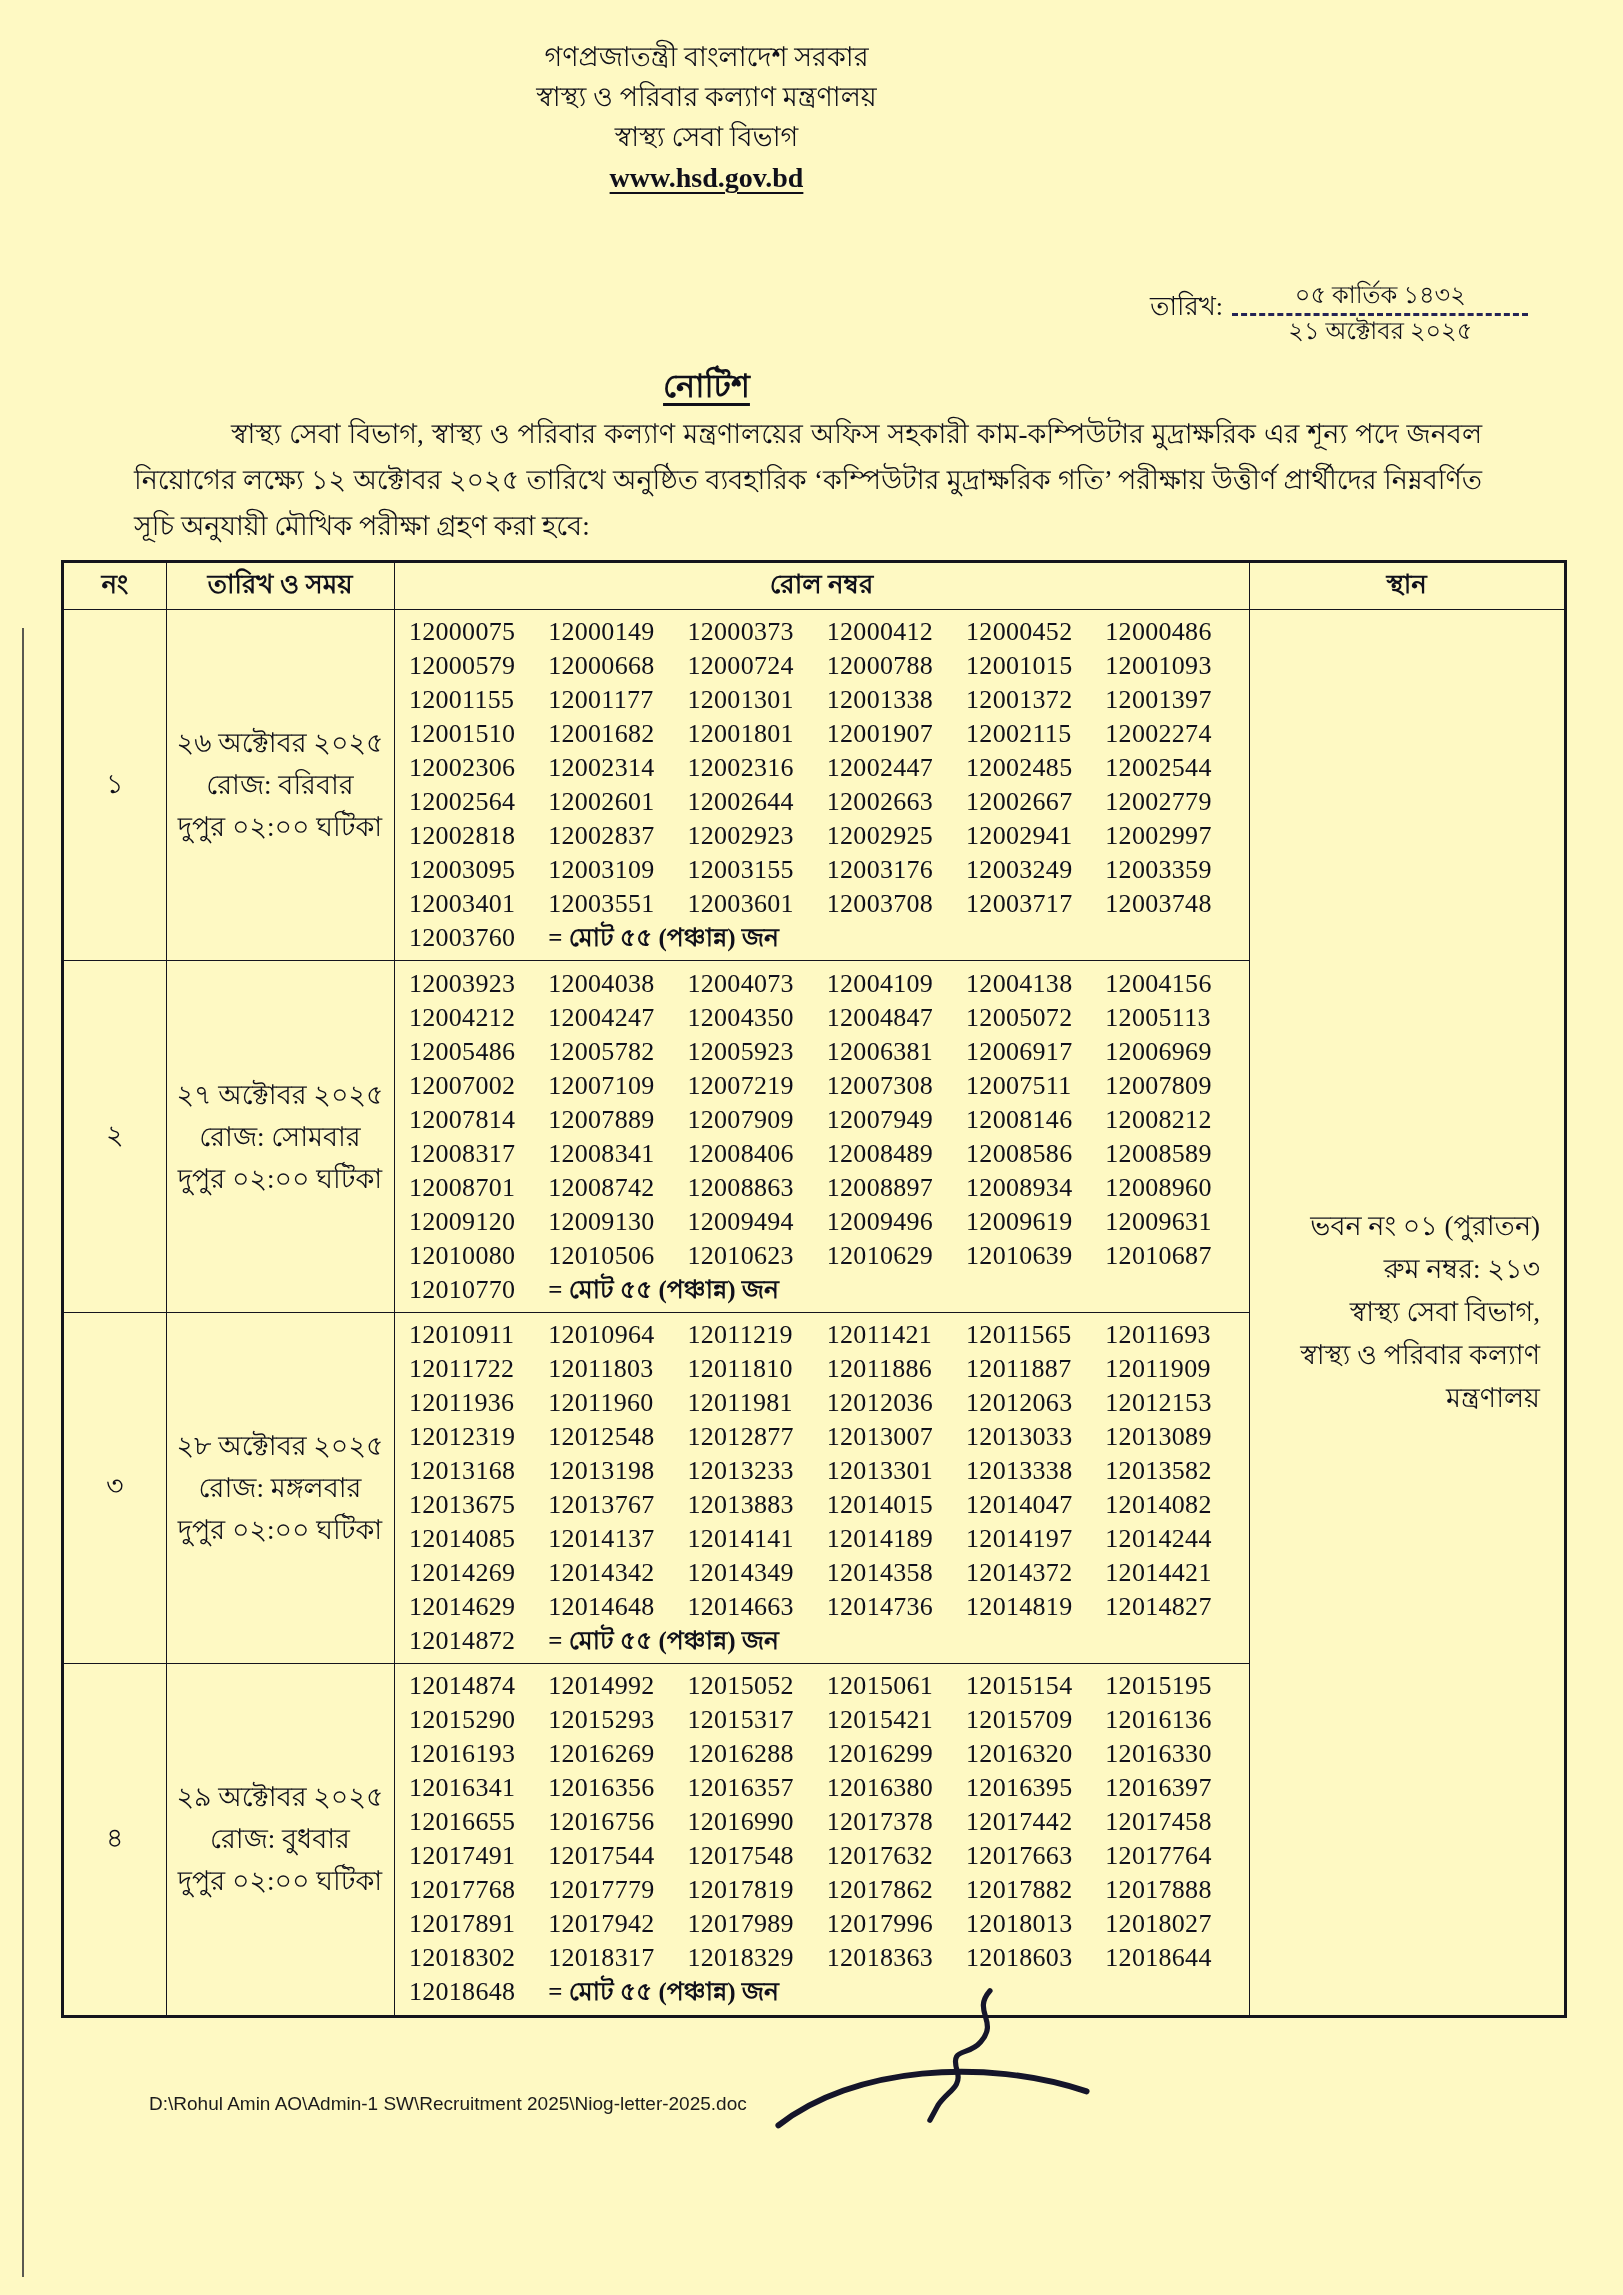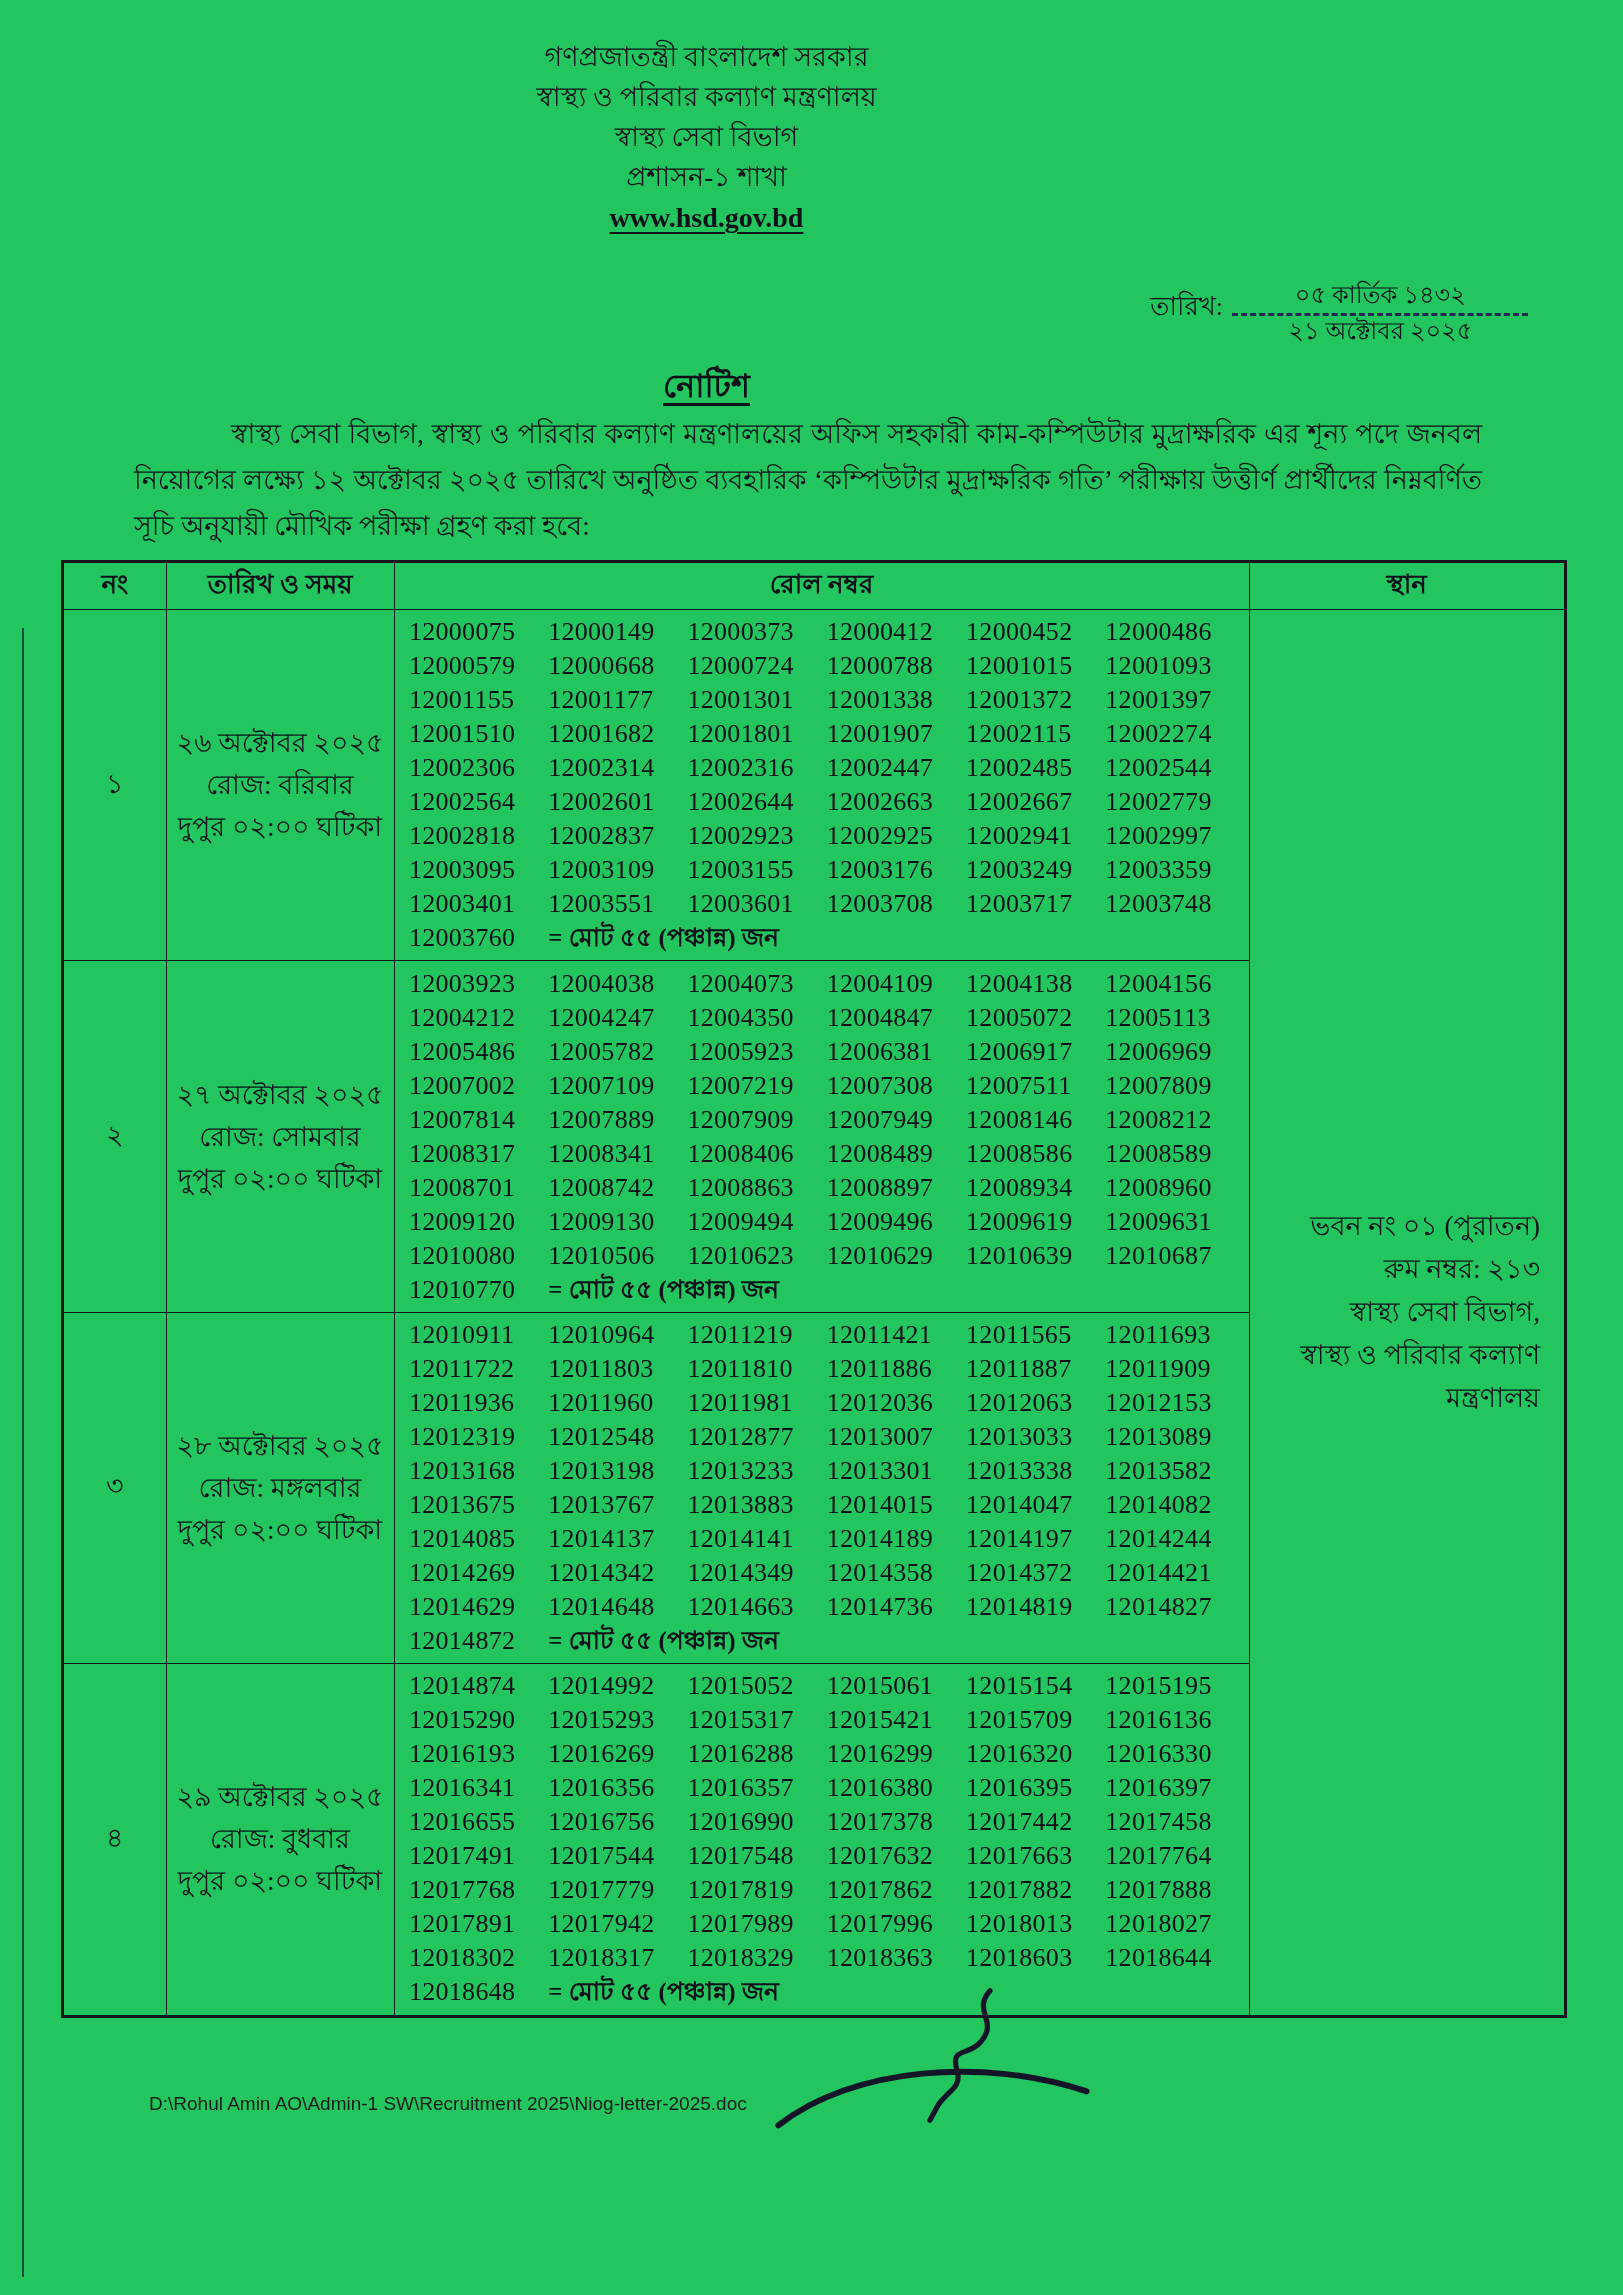--- a/index.html
+++ b/index.html
@@ -1,17 +1,17 @@
 <!DOCTYPE html>
 <html style="font-size:10.5px"><head>
 <meta charset="utf-8">
 <style>
   html,body{margin:0;padding:0;background:#9a9a9a;}
   .page{
-    position:relative;width:1623px;height:2295px;background:#22c55e;
+    position:relative;width:1623px;height:2295px;background:#fef9c3;
     font-family:"Liberation Serif","DejaVu Serif",serif;color:#10101a;overflow:hidden;
     margin:0 auto;
   }
   
   .scan-line{position:absolute;left:21.6px;top:628px;width:2.6px;height:1649px;background:#23232b;opacity:.75;}
 
   .letterhead{position:absolute;left:0;top:37px;width:1413px;text-align:center;font-size:27px;line-height:40px;font-weight:500;}
   .website{display:inline-block;margin-top:1px;font-size:28px;font-weight:700;text-decoration:underline;text-underline-offset:4.6px;text-decoration-thickness:2px;color:#10101a;}
 
   .memo-no{position:absolute;left:149px;top:306px;font-size:25.5px;white-space:nowrap;}
@@ -46,21 +46,20 @@
 <body>
 
 <div class="page">
 
   <div class="scan-line"></div>
 
   <div class="letterhead">
     <div>গণপ্রজাতন্ত্রী বাংলাদেশ সরকার</div>
     <div>স্বাস্থ্য ও পরিবার কল্যাণ মন্ত্রণালয়</div>
     <div>স্বাস্থ্য সেবা বিভাগ</div>
-    <div>প্রশাসন-১ শাখা</div>
     <div><span class="website">www.hsd.gov.bd</span></div>
   </div>
 
 
   <div class="date-block">
     <span class="date-label">তারিখ:</span>
     <span class="date-stack">
       <span class="date-top">০৫ কার্তিক ১৪৩২</span>
       <span class="date-rule"></span>
       <span class="date-bottom">২১ অক্টোবর ২০২৫</span>

